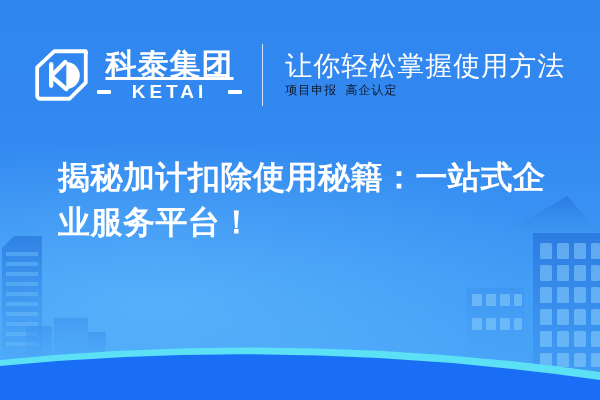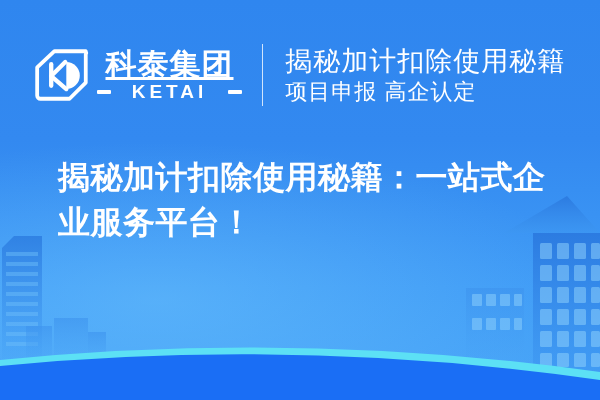--- a/index.html
+++ b/index.html
@@ -107,25 +107,26 @@
     padding-left: 22px;
   }
   .tagline-main {
     color: #ffffff;
     font-size: 27px;
     line-height: 1.05;
     letter-spacing: 1px;
     white-space: nowrap;
   }
   .tagline-sub {
-    color: #ffffff;
-    font-size: 22px;
+    color: #0f172a;
+    font-size: 12px;
     line-height: 1.05;
     letter-spacing: 1px;
     white-space: nowrap;
+    font-family: Liberation Mono, monospace;
   }
   
   .headline {
     position: absolute;
     left: 58px;
     top: 155px;
     width: 505px;
     color: #ffffff;
     font-size: 32px;
     font-weight: bold;
@@ -247,21 +248,21 @@
             <span class="logo-rule"></span>
             <span class="logo-en">KETAI</span>
             <span class="logo-rule"></span>
           </div>
         </div>
       </div>
 
       <div class="divider"></div>
 
       <div class="tagline-block">
-        <div class="tagline-main">揭秘加计扣除使用秘籍</div>
+        <div class="tagline-main">让你轻松掌握使用方法</div>
         <div class="tagline-sub">项目申报 高企认定</div>
       </div>
 
     </div>
   </div>
 
   <div class="headline">揭秘加计扣除使用秘籍：一站式企业服务平台！</div>
 
 </div>
 

